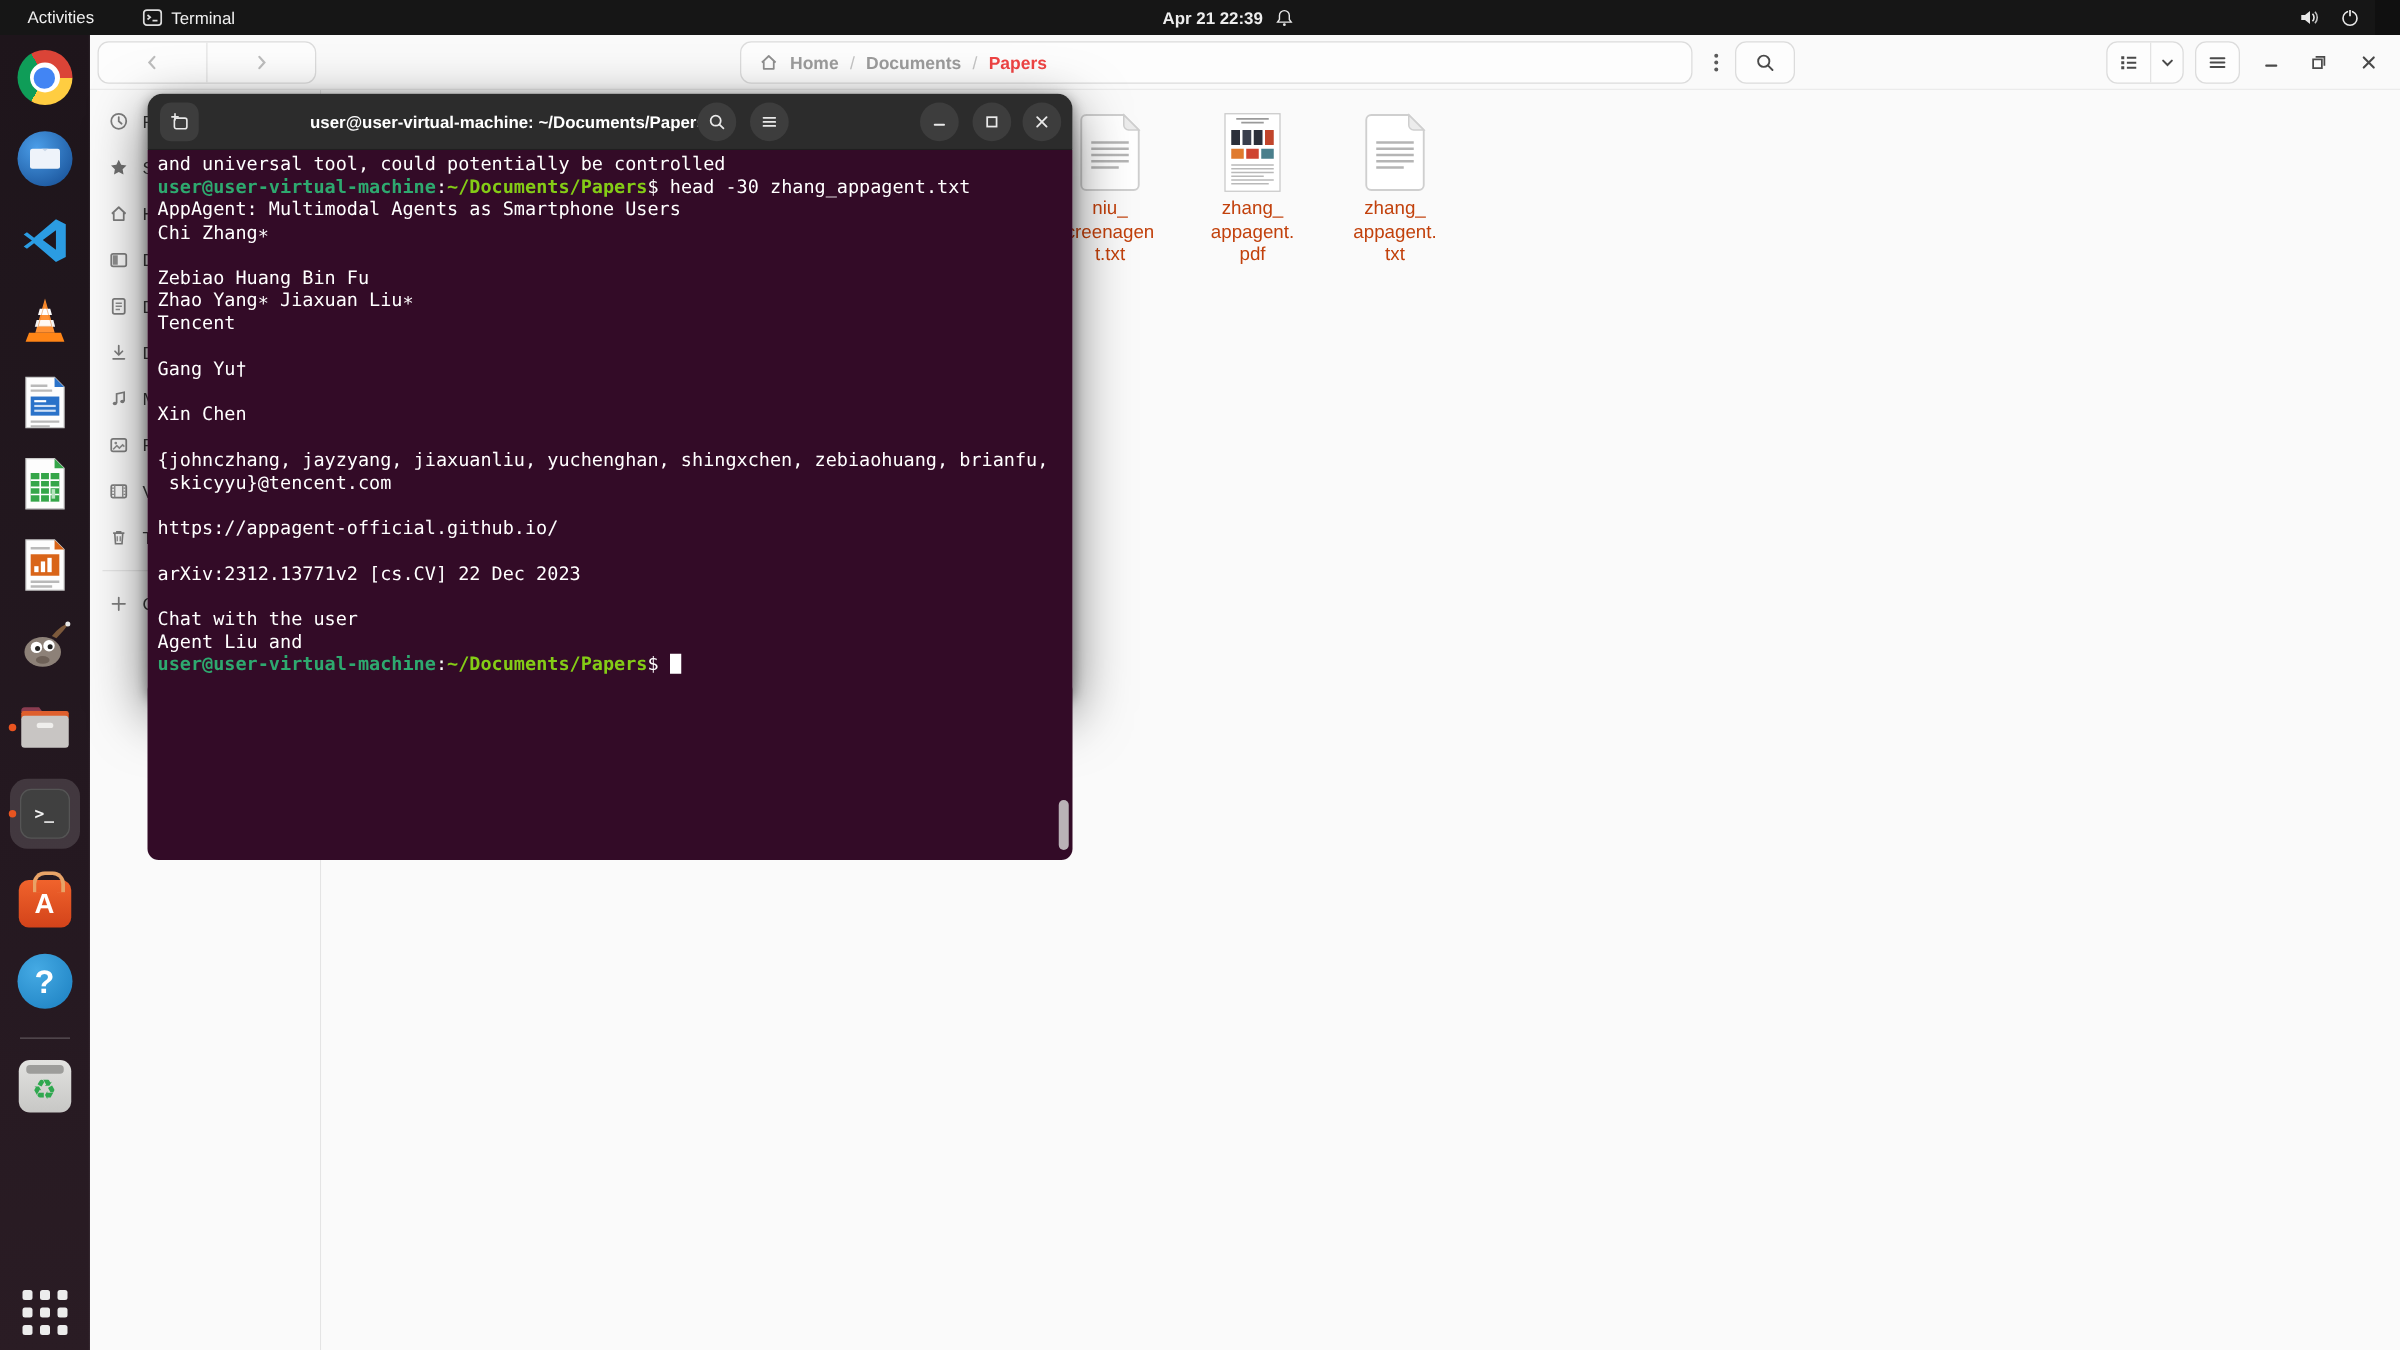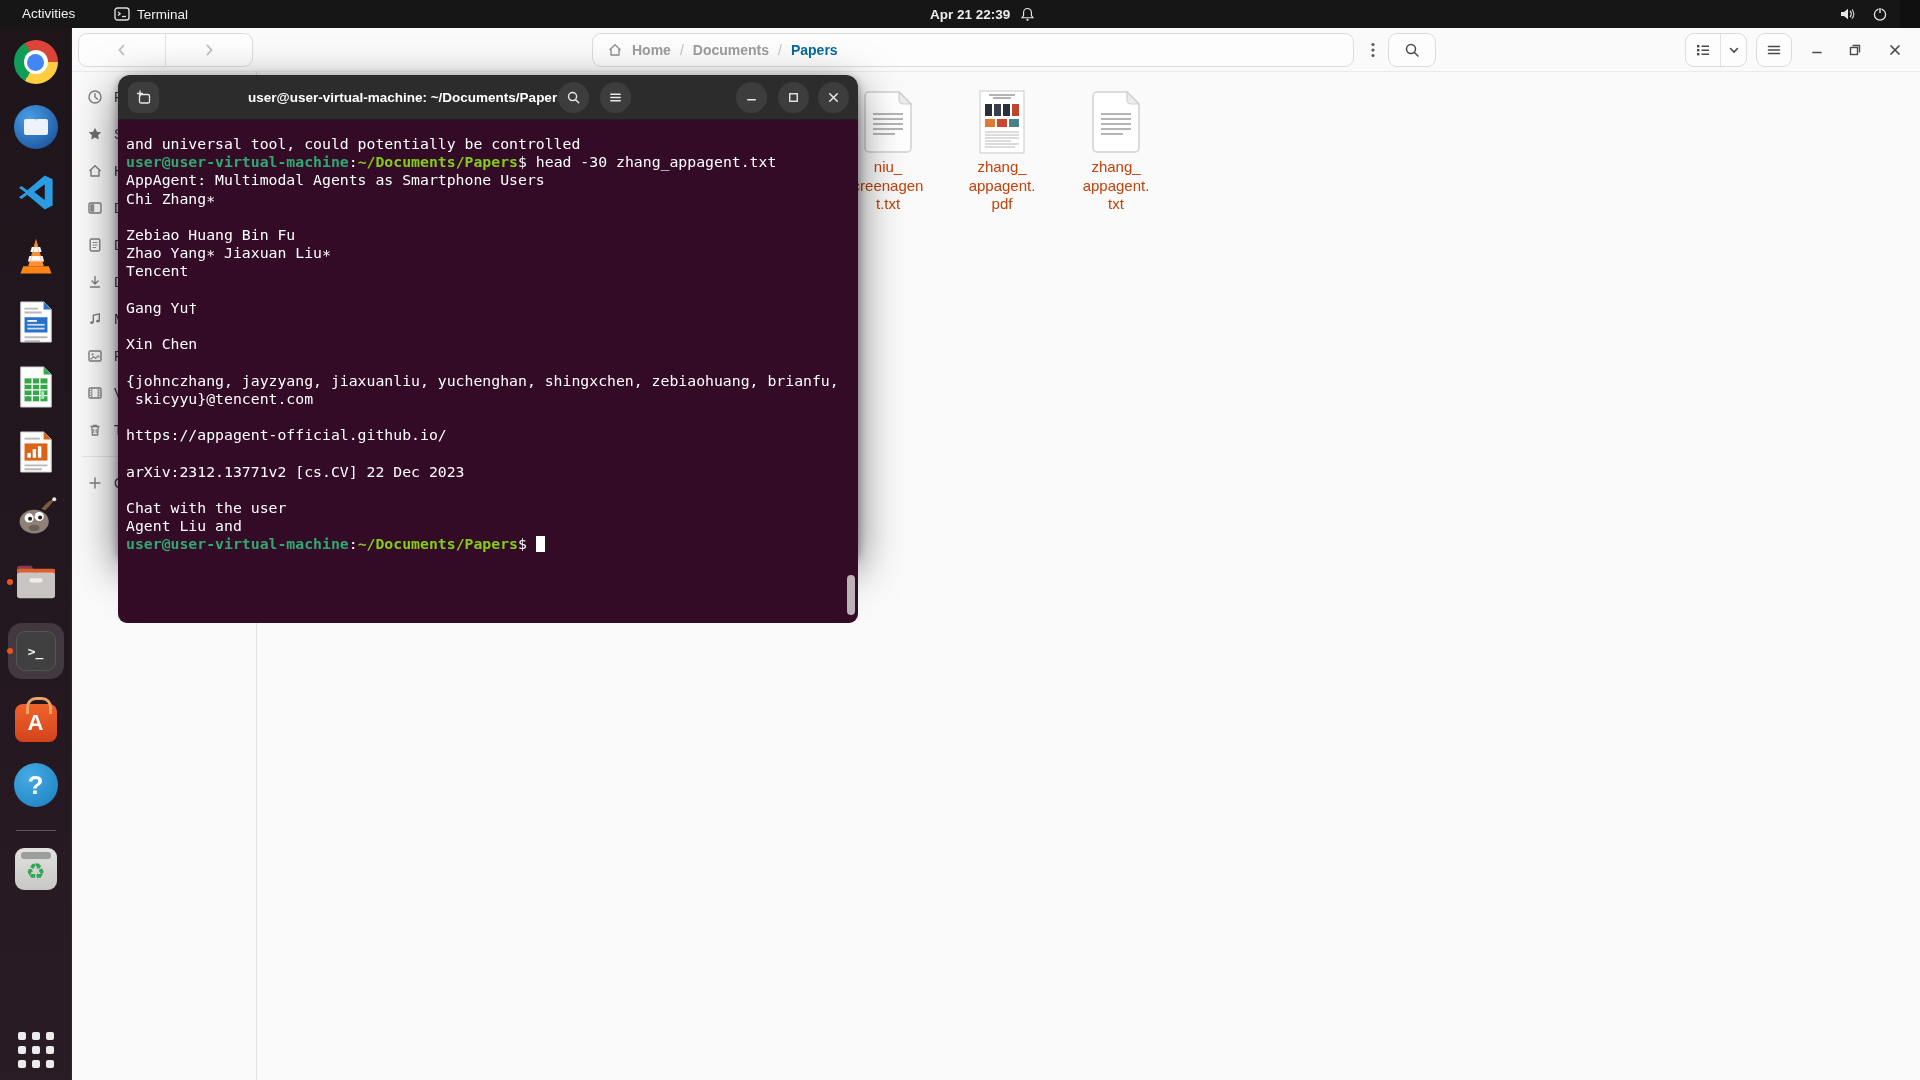--- a/index.html
+++ b/index.html
@@ -70,21 +70,21 @@
     background:#fafafa; z-index:2; }
   #fm-toolbar { position:relative; width:100%; height:44px; background:#fafafa;
     border-bottom:1px solid #ebebeb; }
   .tb-group { position:absolute; top:5px; height:34px; background:#fdfdfd;
     border:1px solid #dcdcdc; border-radius:9px; display:flex; align-items:center; }
   #tb-nav { left:6px; width:175px; }
   #tb-nav .half { flex:1; height:100%; display:flex; align-items:center; justify-content:center; }
   #tb-nav .half:first-child { border-right:1px solid #e3e3e3; }
   #tb-breadcrumb { left:520px; width:762px; padding:0 14px; gap:9px; font-size:14px; font-weight:600; }
   #tb-breadcrumb .crumb { color:#9c9c9c; }
-  #tb-breadcrumb .crumb.current { color:#0369a1; font-weight:700; }
+  #tb-breadcrumb .crumb.current { color:#ef4444; font-weight:700; }
   #tb-breadcrumb .slash { color:#c4c4c4; font-weight:400; }
   #tb-kebab { position:absolute; left:1288px; top:5px; width:26px; height:34px;
     display:flex; align-items:center; justify-content:center; }
   #tb-search { left:1316px; width:48px; justify-content:center; }
   #tb-view { left:1613px; width:62px; }
   #tb-view .vhalf { height:100%; display:flex; align-items:center; justify-content:center; }
   #tb-view .vhalf.list { width:36px; border-right:1px solid #e3e3e3; }
   #tb-view .vhalf.drop { width:25px; }
   #tb-menu { left:1684px; width:36px; justify-content:center; }
   .winctl { position:absolute; top:8px; width:28px; height:28px; border-radius:50%;
@@ -116,22 +116,22 @@
   .term-btn { width:31px; height:31px; border-radius:9px; background:#3d3d3d;
     display:flex; align-items:center; justify-content:center; }
   .term-btn.round { border-radius:50%; }
   #term-newtab { margin-right:auto; }
   #term-search { position:absolute; left:440px; }
   #term-menu  { position:absolute; left:482px; }
   #term-min   { position:absolute; left:618px; }
   #term-max   { position:absolute; left:660px; }
   #term-close { position:absolute; left:700px; }
 
-  #term-body { height:503px; background:#330b27; border-radius:0 0 9px 9px;
-    padding:15px 6px 0 8px; overflow:hidden; position:relative;
+  #term-body { height:568px; background:#330b27; border-radius:0 0 9px 9px;
+    padding:3px 6px 0 8px; overflow:hidden; position:relative;
     font-family:"DejaVu Sans Mono","Liberation Mono",monospace;
     font-size:14.8px; line-height:18.2px; color:#ffffff; }
   .term-line { white-space:pre; }
   .seg-green { color:#2ea96f; font-weight:bold; }
   .seg-blue  { color:#84cc16; font-weight:bold; }
   .cursor-block { display:inline-block; width:9px; height:16px; background:#ffffff;
     vertical-align:-3px; }
   #term-scrollbar { position:absolute; right:3px; bottom:8px; width:8px; height:40px;
     background:#b9b2b6; border-radius:4px; }
 

